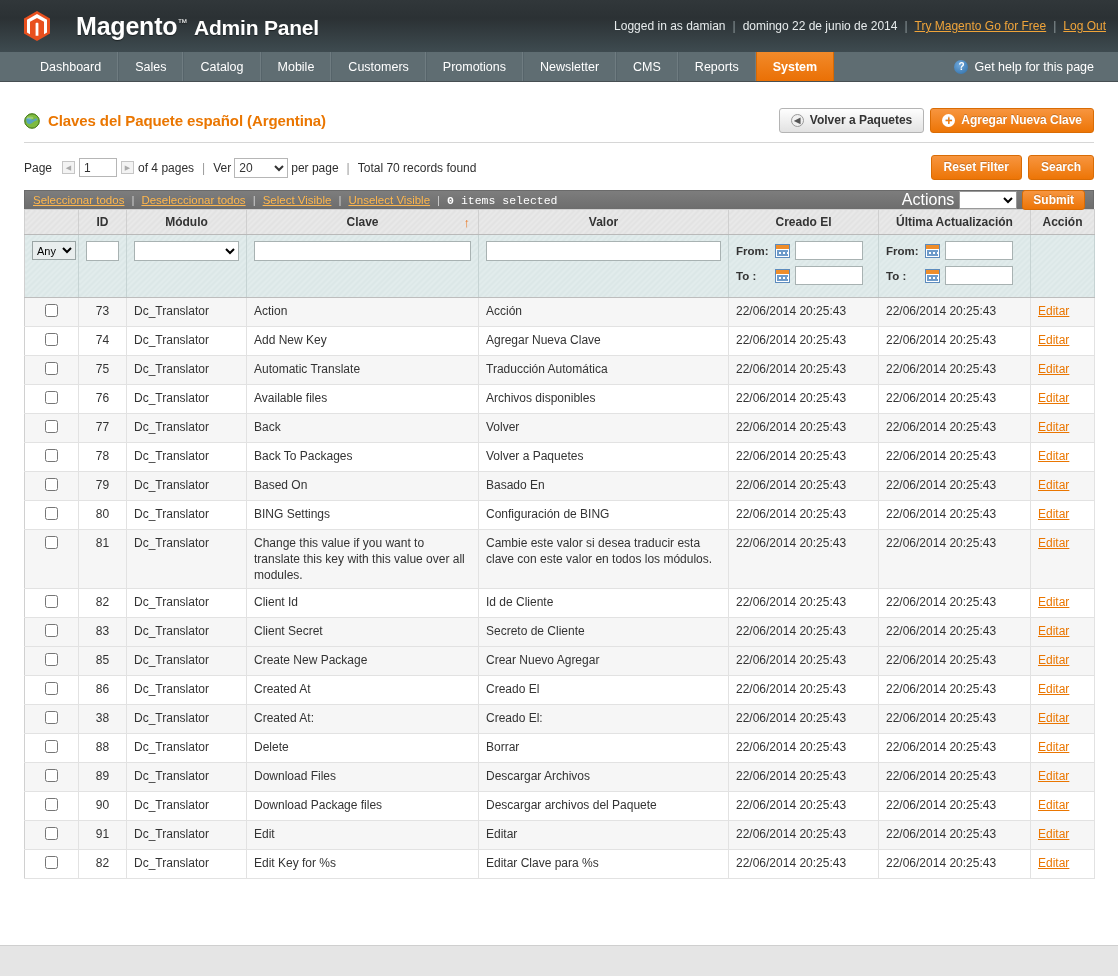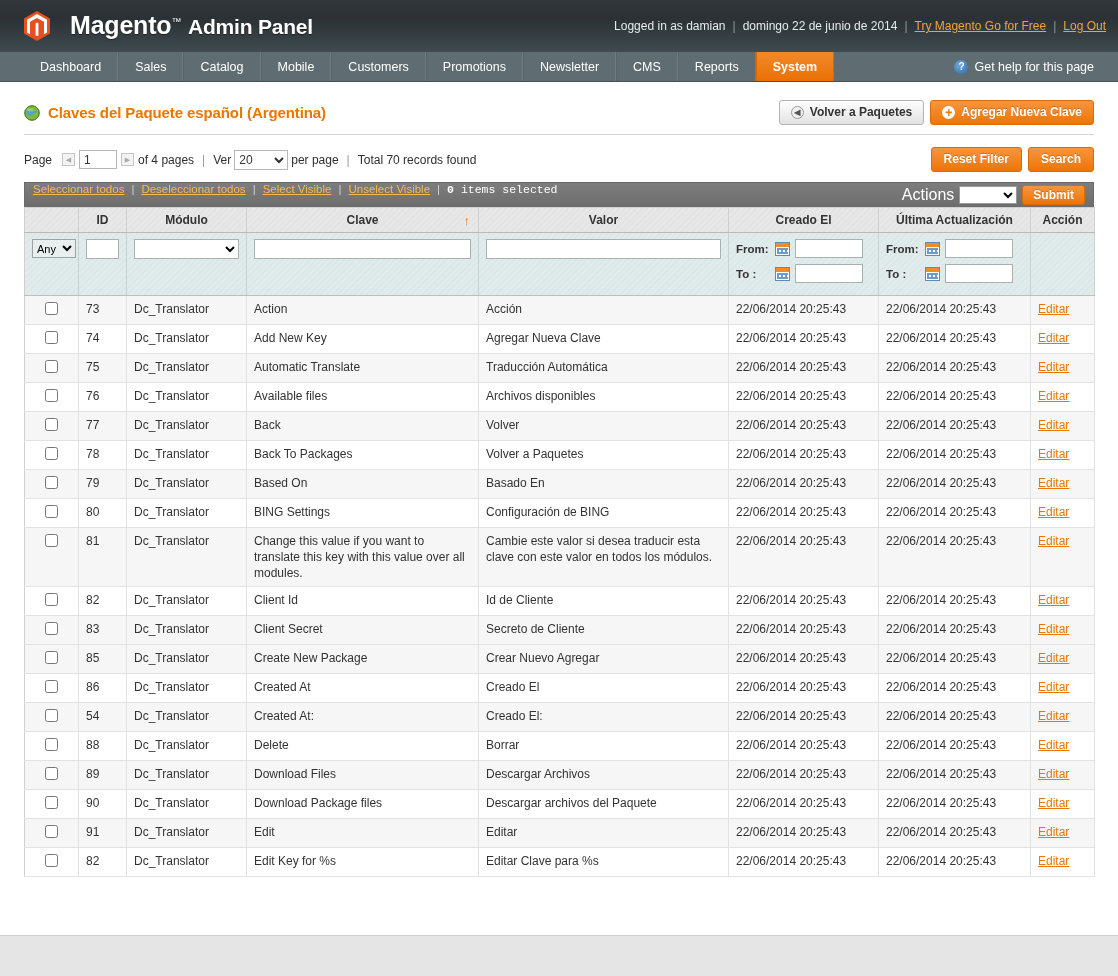--- a/index.html
+++ b/index.html
@@ -15,21 +15,21 @@
 
   
   .header {
     height: 52px;
     background: linear-gradient(to bottom, #31373a 0%, #2b3134 35%, #3e4b50 100%);
     position: relative;
     display: flex;
     align-items: center;
     padding: 0 12px 0 24px;
   }
-  .logo-wrap { display: flex; align-items: flex-start; gap: 20px; }
+  .logo-wrap { display: flex; align-items: center; gap: 26px; }
   .m-logo {
     width: 26px; height: 30px;
     position: relative;
   }
   .m-logo svg { display: block; }
   .logo-text {
     color: #fff;
     font-size: 25px;
     font-weight: bold;
     letter-spacing: -0.2px;
@@ -96,21 +96,21 @@
   }
   .help-icon {
     width: 14px; height: 14px; border-radius: 50%;
     background: radial-gradient(circle at 40% 35%, #6fa8dc, #2c6ca5);
     color: #fff; font-size: 10px; font-weight: bold;
     display: flex; align-items: center; justify-content: center;
     line-height: 1;
   }
 
   
-  .content { padding: 0 24px; background: #fff; border-radius: 17px; }
+  .content { padding: 8px 24px; background: #fff; border-radius: 17px; }
 
   .page-head {
     display: flex; align-items: center;
     padding-top: 18px;
     padding-bottom: 9px;
     border-bottom: 1px solid #d6d6d6;
     margin-bottom: 0;
   }
   .globe-icon { width: 16px; height: 16px; margin-right: 8px; flex: none; }
   .page-title {
@@ -187,22 +187,22 @@
   }
   .sep-pipe { color: #999; padding: 0 8px; }
   .pager-right { margin-left: auto; display: flex; gap: 6px; }
   .btn-sm { padding: 4px 12px; font-size: 12px; }
 
   
   .massaction {
     background: linear-gradient(to bottom, #7d7d7d 0%, #6d6d6d 100%);
     border: 1px solid #6a6a6a;
     border-bottom: none;
-    height: 25px;
-    display: flex; 
+    height: 19px;
+    display: flex; align-items: center;
     padding: 0 8px;
     font-size: 11.5px;
     color: #ffffff;
   }
   .ma-link { color: #ffb74d; text-decoration: underline; cursor: pointer; }
   .ma-sep { color: #cfcfcf; padding: 0 7px; }
   .ma-count { color: #fff; font-family: Liberation Mono, monospace; }
   .ma-count b { font-weight: bold; }
   .ma-right { margin-left: auto; display: flex; align-items: center; gap: 5px; }
   .ma-right .lbl2 { color: #fff; font-size: 16px; }
@@ -306,21 +306,21 @@
     border-bottom: 1px solid #e2e2e2;
     padding: 5px 7px;
     vertical-align: top;
     font-size: 12px;
     color: #333;
     line-height: 16px;
   }
   tr.data-row.odd td { background: #f6f6f6; }
   tr.data-row.even td { background: #ffffff; }
   td.c-cb { text-align: center; }
-  td.c-id { text-align: left; padding-right: 10px; }
+  td.c-id { text-align: center; padding-right: 10px; }
   td.c-action a { color: #ea7601; text-decoration: underline; cursor: pointer; }
   input[type=checkbox] { width: 13px; height: 13px; margin: 1px 0 0 0; cursor: pointer; }
 
   
   .spacer { height: 58px; background: #fff; }
   .footer-wrap {
     background: #e5e5e5;
     border-top: 1px solid #cfcfcf;
     height: 132px;
     padding: 14px 24px 0 24px;
@@ -633,21 +633,21 @@
           <td class="c-id">86</td>
           <td>Dc_Translator</td>
           <td>Created At</td>
           <td>Creado El</td>
           <td>22/06/2014 20:25:43</td>
           <td>22/06/2014 20:25:43</td>
           <td class="c-action"><a>Editar</a></td>
         </tr>
         <tr class="data-row odd">
           <td class="c-cb"><input type="checkbox" style=""></td>
-          <td class="c-id">54</td>
+          <td class="c-id">38</td>
           <td>Dc_Translator</td>
           <td>Created At:</td>
           <td>Creado El:</td>
           <td>22/06/2014 20:25:43</td>
           <td>22/06/2014 20:25:43</td>
           <td class="c-action"><a>Editar</a></td>
         </tr>
         <tr class="data-row even">
           <td class="c-cb"><input type="checkbox" style=""></td>
           <td class="c-id">88</td>

